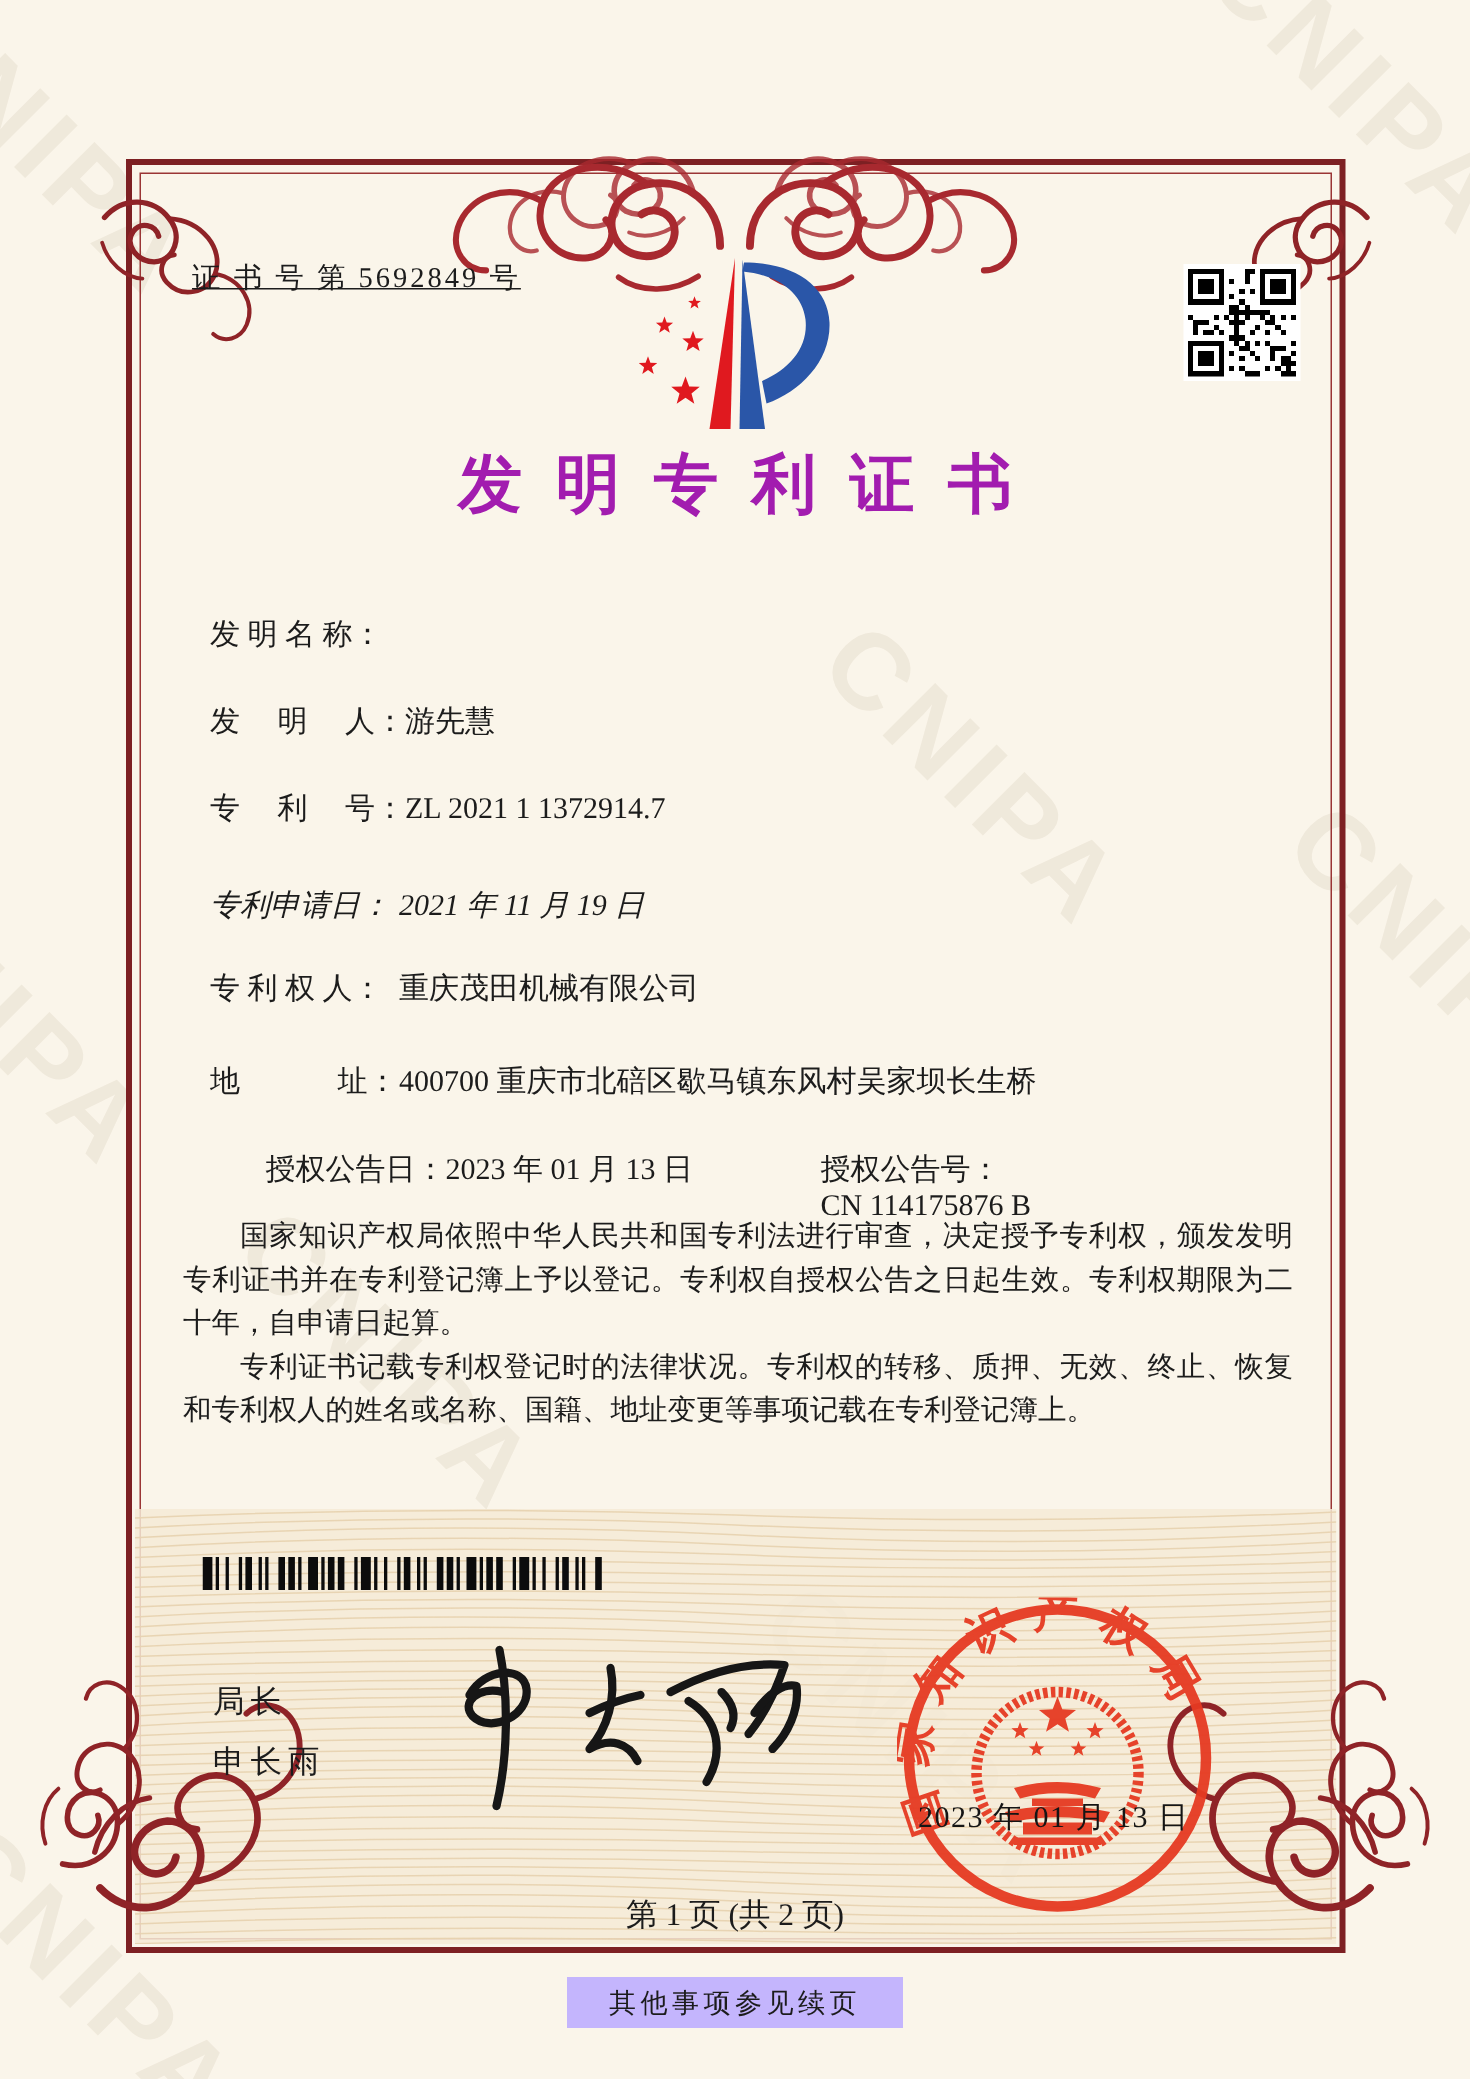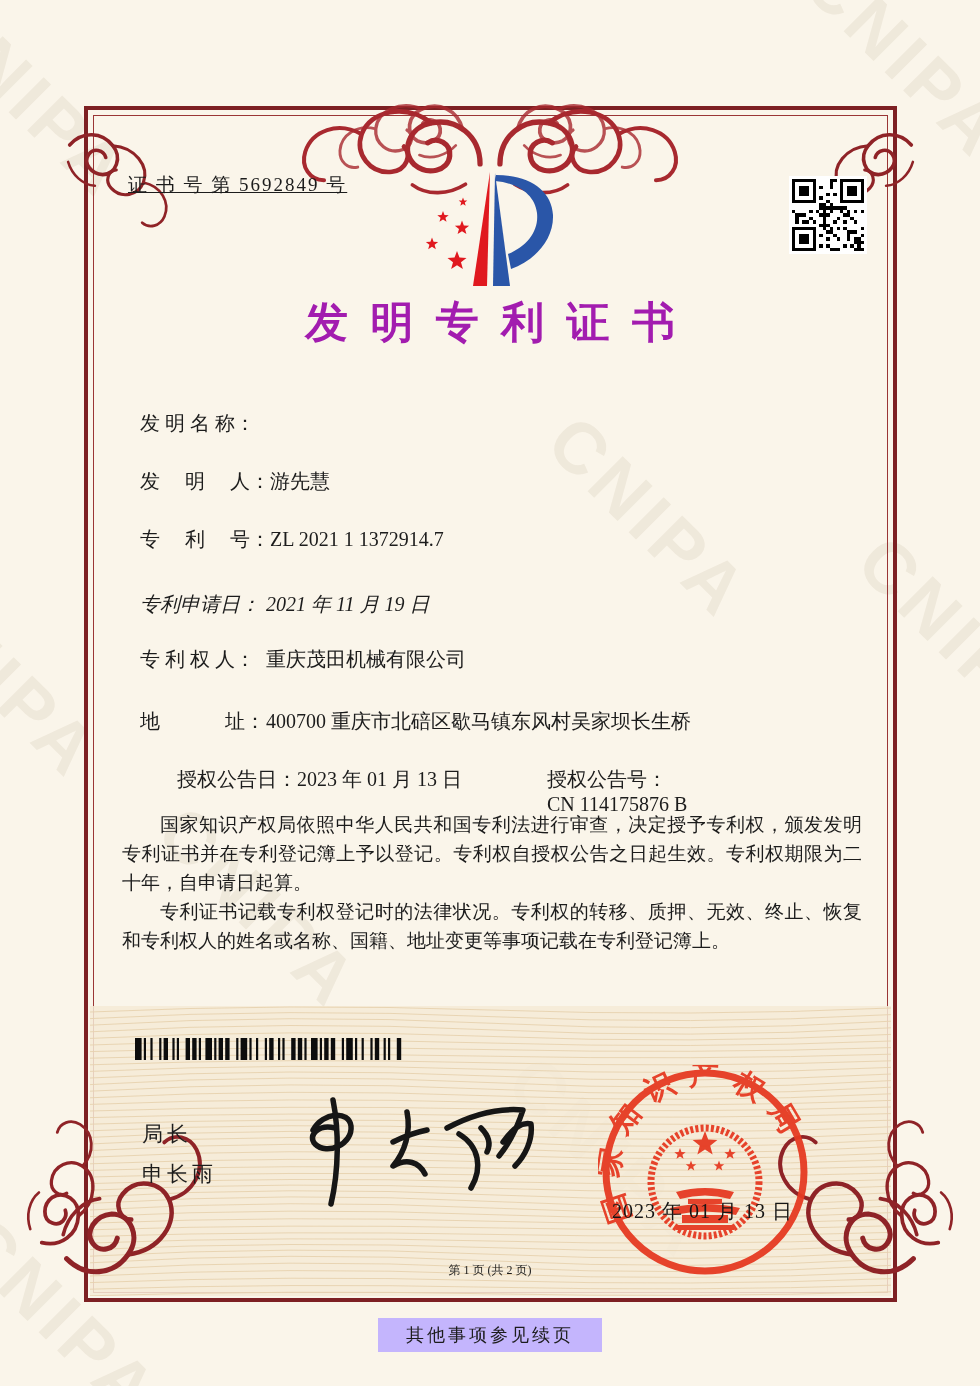--- a/index.html
+++ b/index.html
@@ -50,21 +50,21 @@
   .barcode-box{position:absolute;left:135px;top:1038px;width:268px;height:22px;}
   .sig-role{position:absolute;left:142px;top:1120px;font-size:21px;font-family:"Liberation Sans","DejaVu Sans",sans-serif;letter-spacing:4px;}
   .sig-name{position:absolute;left:142px;top:1160px;font-size:21px;font-family:"Liberation Sans","DejaVu Sans",sans-serif;letter-spacing:4px;}
   .sig-svg{position:absolute;left:265px;top:1078px;width:280px;height:140px;}
   .seal-box{position:absolute;left:598px;top:1065px;width:214px;height:214px;opacity:0.95;}
   .seal-date{
     position:absolute;left:612px;top:1198px;font-size:20px;letter-spacing:1px;
     color:#151515;z-index:6;
   }
   .page-info{
-    position:absolute;left:0;top:1262px;width:980px;text-align:center;font-size:12px;z-index:5;
+    position:absolute;left:0;top:1262px;width:980px;text-align:center;font-size:21px;z-index:5;
   }
   .footer-strip{
     position:absolute;left:50%;transform:translateX(-50%);top:1318px;
     background:#c4b5fd;padding:5px 28px;font-size:18px;letter-spacing:3px;z-index:5;
   }
   .decor-svg{position:absolute;left:0;top:0;width:980px;height:1386px;pointer-events:none;}
   .z1{z-index:1}.z2{z-index:2}.z3{z-index:3}.z4{z-index:4}
 </style>
 </head>
 <body>

